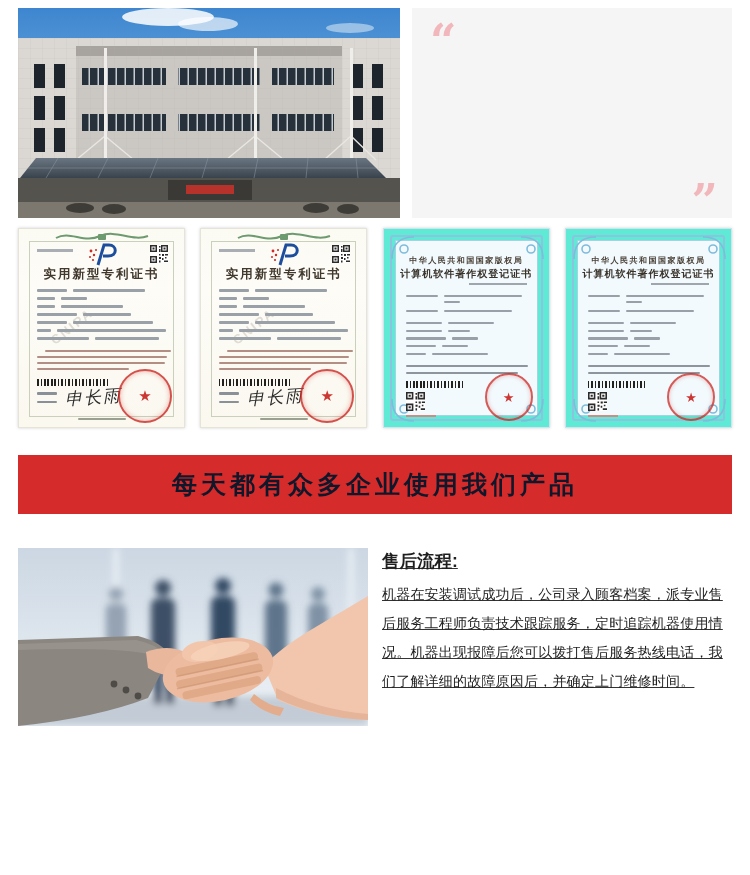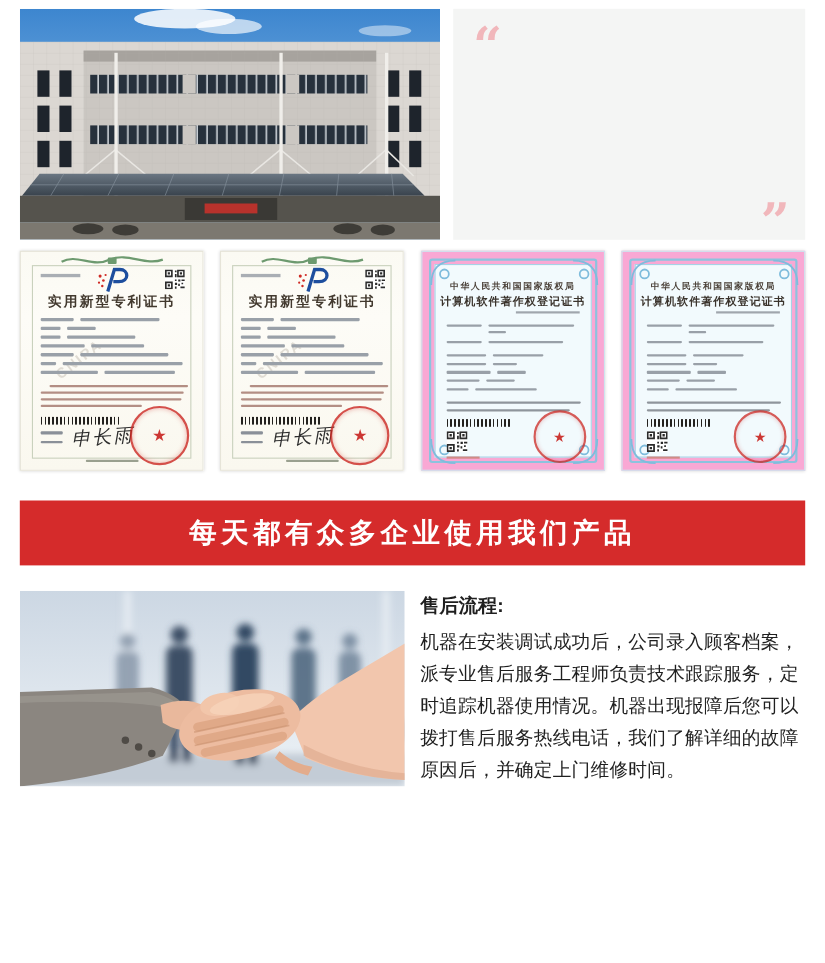--- a/index.html
+++ b/index.html
@@ -35,55 +35,55 @@
   .seal{position:absolute;border-radius:50%;display:flex;align-items:center;justify-content:center;}
   .seal-p{right:12px;top:140px;width:50px;height:50px;border:2.5px solid rgba(203,37,32,.8);box-shadow:inset 0 0 5px rgba(203,37,32,.35);}
   .seal-p .star{color:#c8231f;font-size:15px;opacity:.9;}
   .p-bottom{position:absolute;left:0;right:0;top:189px;display:flex;justify-content:center;}
   .p-bottom .ln{width:48px;height:2px;background:#9aa08f;}
   .p-certno{position:absolute;left:18px;top:20px;width:36px;height:2.5px;background:#a9aeb4;}
   .p-logo{position:absolute;left:0;right:0;top:14px;display:flex;justify-content:center;}
   .p-qr{position:absolute;right:16px;top:16px;width:18px;height:18px;}
   .ribbon{position:absolute;left:0;right:0;top:2px;display:flex;justify-content:center;}
 
-  .cert-soft{background:#f9a8d4;border:1px solid #cfe4ef;}
+  .cert-soft{background:#5eead4;border:1px solid #cfe4ef;}
   .s-frame1{position:absolute;left:6px;right:6px;top:6px;bottom:6px;border:2px solid #8cc3de;border-radius:3px;}
   .s-frame2{position:absolute;left:11px;right:11px;top:11px;bottom:11px;border:1px solid #a6d2e6;background:#f2fafd;}
   .s-authority{position:absolute;left:0;right:0;top:26px;text-align:center;font-size:8px;letter-spacing:1.5px;color:#4a4038;font-weight:bold;}
   .s-title{position:absolute;left:0;right:0;top:38px;text-align:center;font-size:10px;font-weight:bold;letter-spacing:1px;color:#3a332c;}
   .s-sub{position:absolute;right:22px;top:54px;width:58px;height:2px;background:#a0a6ad;}
   .s-info{position:absolute;left:22px;right:22px;top:66px;}
   .s-info .ln{height:2.2px;}
   .s-para{position:absolute;left:22px;right:22px;top:136px;}
   .s-para .ln{background:#8f959c;height:2px;margin-bottom:4.5px;}
   .s-barcode{position:absolute;left:22px;top:152px;width:58px;height:7px;background:repeating-linear-gradient(90deg,#23211e 0 1.5px,transparent 1.5px 3.5px);}
   .s-qr{position:absolute;left:22px;top:163px;width:19px;height:19px;}
   .seal-s{right:16px;top:144px;width:44px;height:44px;border:2px solid rgba(203,37,32,.75);box-shadow:inset 0 0 4px rgba(203,37,32,.3);}
   .seal-s .star{color:#c8231f;font-size:13px;opacity:.9;}
   .s-no{position:absolute;left:22px;top:186px;width:30px;height:2px;background:#d28a86;}
 
   
   .banner{margin-top:27px;height:59px;background:#d52b2b;display:flex;align-items:center;justify-content:center;}
-  .banner span{color:#ffffff;font-size:25px;font-weight:bold;letter-spacing:4px;}
+  .banner span{color:#0f172a;font-size:25px;font-weight:bold;letter-spacing:4px;}
 
   
   .section-header{position:relative;width:256px;height:62px;margin:61px auto 0;}
   .sh-box{position:absolute;left:0;right:0;top:0;height:38px;border:1px solid #e2e2e2;}
   .sh-en{position:absolute;left:0;right:0;top:8px;text-align:center;font-size:21px;font-weight:bold;color:#eeb6ba;letter-spacing:1px;}
   .sh-zh{position:absolute;left:50%;top:10px;transform:translateX(-50%);background:#fff;padding:0 14px;font-size:36px;font-weight:bold;color:#2d2d2d;letter-spacing:4px;white-space:nowrap;}
   .diamond{position:absolute;top:31px;width:7px;height:7px;background:#e02b2b;transform:rotate(45deg);}
   .diamond.left{left:42px;}
   .diamond.right{right:42px;}
 
   
-  .bottom-row{display:flex;gap:14px;margin-top:23px;}
+  .bottom-row{display:flex;gap:14px;margin-top:34px;text-decoration:underline;}
   .handshake{width:350px;height:178px;flex:none;overflow:hidden;}
   .after-text{flex:1;padding-top:0;}
   .after-text h3{margin:0 0 6px;font-size:17.5px;font-weight:bold;color:#1f1f1f;line-height:1.5;}
-  .after-text p{margin:0;font-size:17px;line-height:29px;color:#1f1f1f;letter-spacing:.2px;}
+  .after-text p{margin:0;font-size:14px;line-height:29px;color:#1f1f1f;letter-spacing:.2px;}
 </style>
 </head>
 <body>
 
 <div class="wrap">
 
   <div class="top-row">
     <div class="factory">
       <svg width="382" height="210" viewBox="0 0 382 210">
         <defs>

